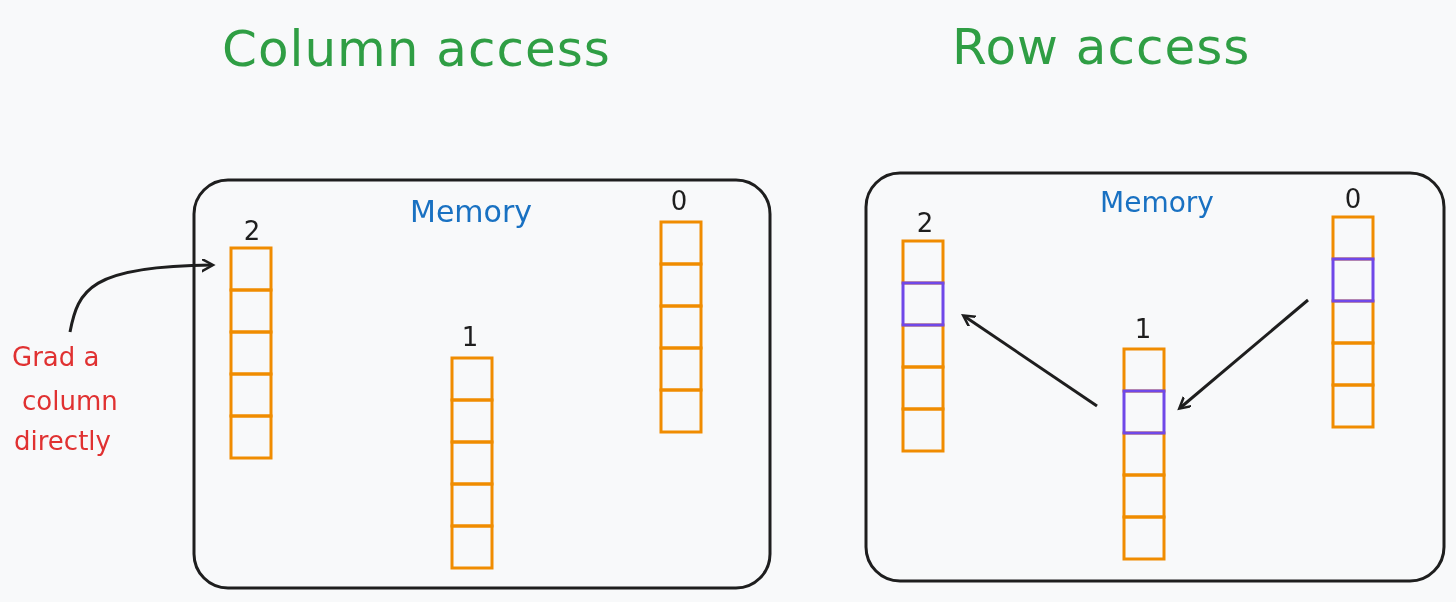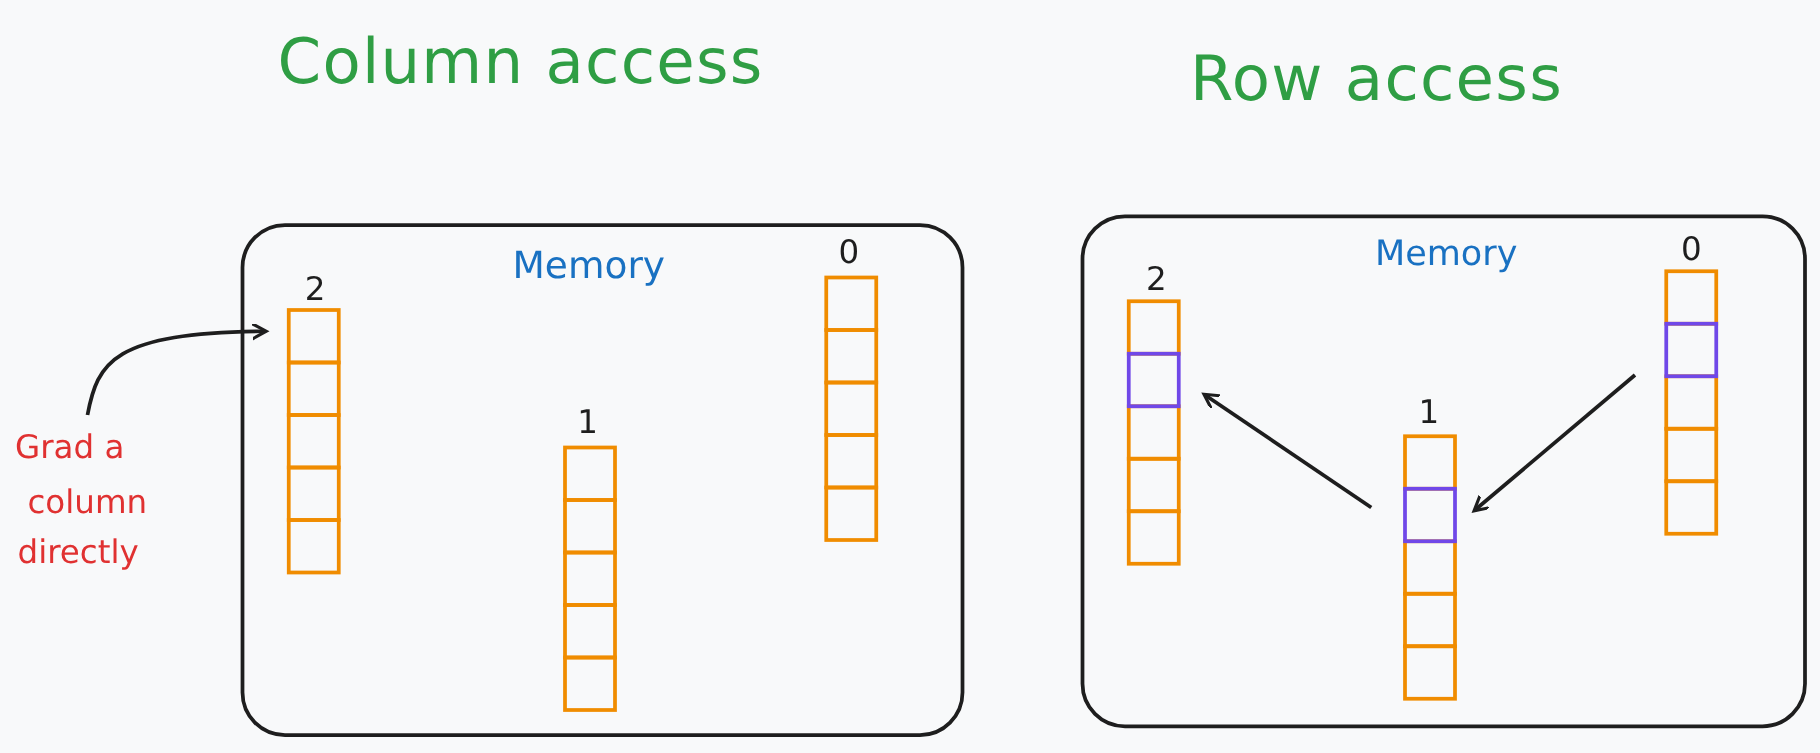--- a/index.html
+++ b/index.html
@@ -8,21 +8,21 @@
   .title { position: absolute; font-size: 50px; color: #2f9e44; letter-spacing: 1px; }
   svg { position: absolute; left: 0; top: 0; }
   .mem-label { fill: #1971c2; font-size: 30px; font-family: "DejaVu Sans", sans-serif; }
   .idx { fill: #1e1e1e; font-size: 26px; font-family: "DejaVu Sans", sans-serif; }
   .note { fill: #e03131; font-size: 26px; font-family: "DejaVu Sans", sans-serif; }
 </style>
 </head>
 <body>
 
 <div class="title" style="left:222px; top:20px;text-align:center;">Column access</div>
-<div class="title" style="left:952px; top:34px;">Row access</div>
+<div class="title" style="left:952px; top:18px;">Row access</div>
 
 <svg width="1456" height="602">
   <defs>
     <marker id="ah" markerWidth="14" markerHeight="14" refX="10" refY="6" orient="auto" markerUnits="userSpaceOnUse">
       <path d="M0,0 L11,6 L0,12" fill="none" stroke="#1e1e1e" stroke-width="2.5" stroke-linecap="round"></path>
     </marker>
   </defs>
 
   <rect x="194" y="180" width="576" height="408" rx="34" ry="34" fill="none" stroke="#1e1e1e" stroke-width="3"></rect>
   <text class="mem-label" x="410" y="222">Memory</text>

